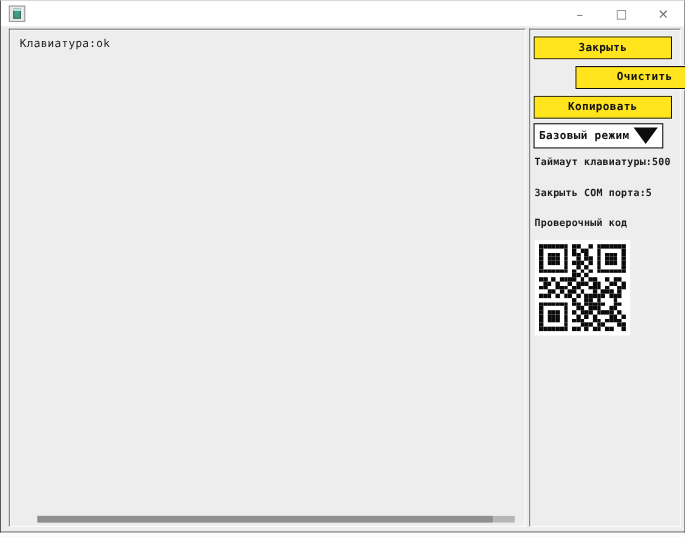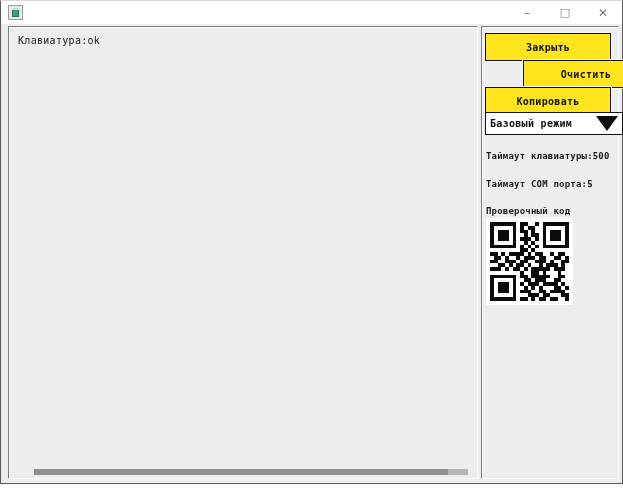--- a/index.html
+++ b/index.html
@@ -62,47 +62,47 @@
   }
   .log-line.first{padding-top:8px;}
   .log-line.second{padding-top:12px;padding-left:6px;}
   
   .hscroll-track{
     position:absolute;left:25px;right:9px;bottom:3px;height:6px;background:#b6b6b6;
   }
   .hscroll-thumb{position:absolute;left:0;top:0;height:100%;background:#8f8f8f;}
   
   .ybtn{
-    position:absolute;left:3px;width:126px;height:28px;
+    position:absolute;left:3px;width:126px;height:21px;
     background:var(--yellow);
     border:1px solid #121212;outline:1px solid #f6f6f6;
     display:flex;align-items:center;justify-content:center;
     font-family:inherit;font-size:10px;font-weight:700;color:#131313;letter-spacing:.3px;
     cursor:default;
   }
   .btn-close{top:6px;}
   .btn-clear{top:33px;margin-left:38px;}
   .btn-copy{top:60px;text-align:right;}
   .dropdown{
-    position:absolute;left:3px;top:85px;width:138px;height:23px;
+    position:absolute;left:3px;top:85px;width:118px;height:23px;
     background:#ffffff;border:1px solid #121212;
     display:flex;align-items:center;cursor:default;
   }
   .dropdown .value{
     flex:1;font-size:10px;font-weight:700;color:#131313;padding-left:4px;letter-spacing:.3px;
     white-space:nowrap;overflow:hidden;
   }
   .dd-arrow{
     width:0;height:0;margin-right:4px;
     border-left:11px solid transparent;border-right:11px solid transparent;
     border-top:15px solid #0d0d0d;
   }
   .side-label{
     position:absolute;left:4px;width:130px;
-    font-size:9px;font-weight:700;color:#1c1c1c;letter-spacing:.2px;white-space:nowrap;margin-top:8px;
+    font-size:9px;font-weight:700;color:#1c1c1c;letter-spacing:.2px;white-space:nowrap;
   }
   .lbl-kb{top:116px;}
   .lbl-com{top:144px;}
   .lbl-code{top:171px;}
   
   .qr-box{
     position:absolute;left:4px;top:191px;width:87px;height:87px;background:#ffffff;
     padding:4px;
   }
   .qr-grid{
@@ -142,21 +142,21 @@
       <button class="ybtn btn-close">Закрыть</button>
       <button class="ybtn btn-clear">Очистить</button>
       <button class="ybtn btn-copy">Копировать</button>
 
       <div class="dropdown">
         <div class="value">Базовый режим</div>
         <div class="dd-arrow"></div>
       </div>
 
       <div class="side-label lbl-kb">Таймаут клавиатуры:500</div>
-      <div class="side-label lbl-com">Таймаут COM порта:5</div>
+      <div class="side-label lbl-com">Закрыть COM порта:5</div>
       <div class="side-label lbl-code">Проверочный код</div>
 
       <div class="qr-box">
         <div class="qr-grid">
             <div class="on"></div>
             <div class="on"></div>
             <div class="on"></div>
             <div class="on"></div>
             <div class="on"></div>
             <div class="on"></div>

